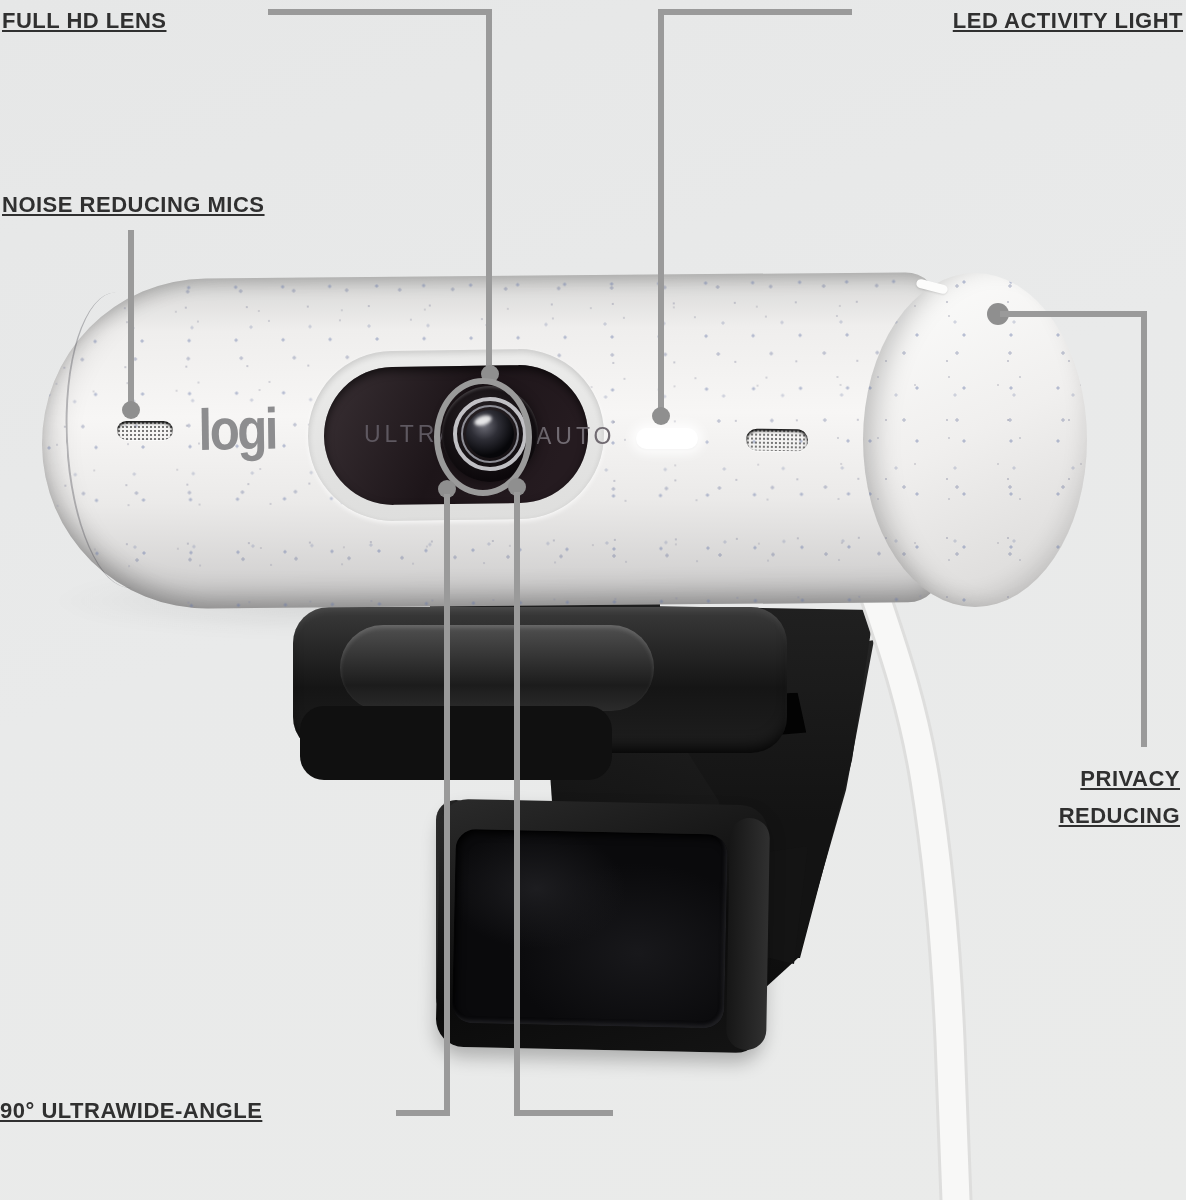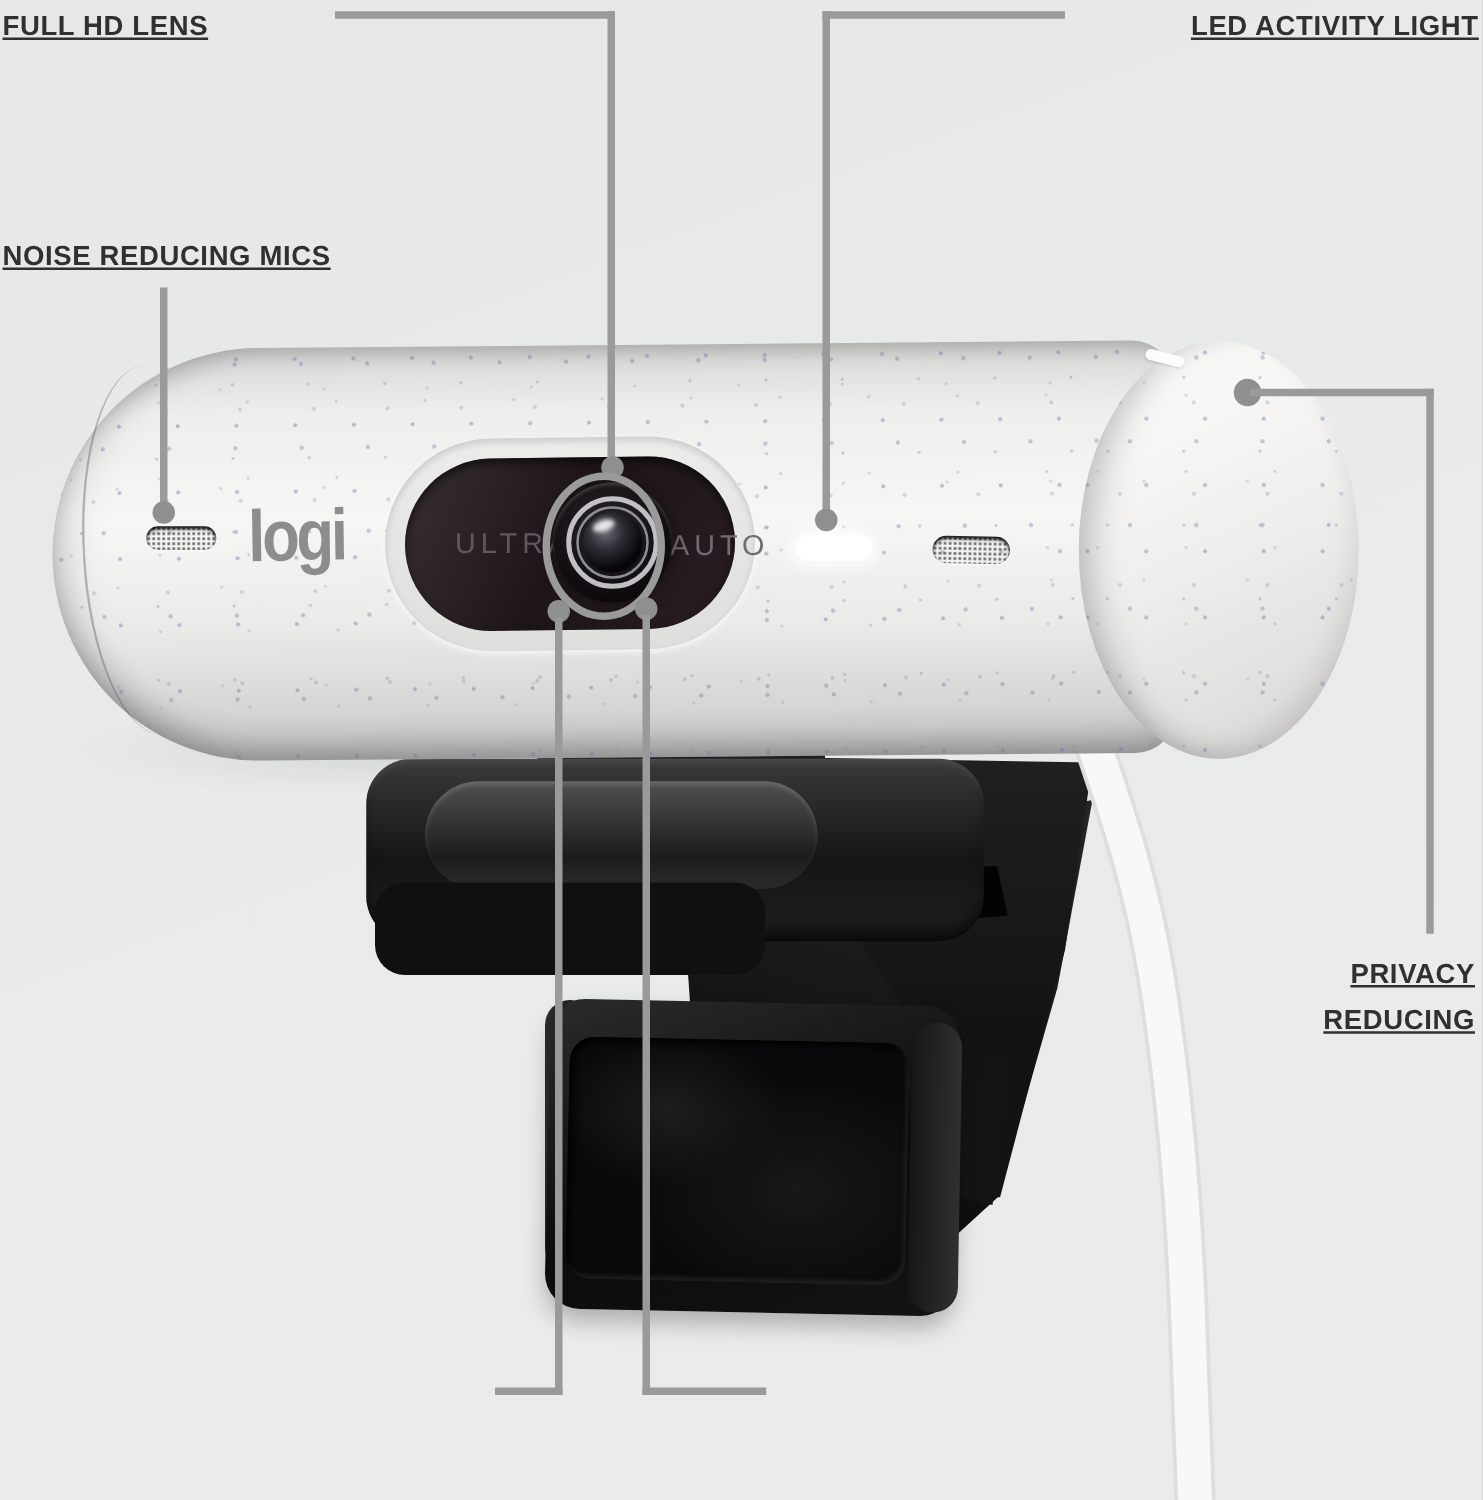--- a/index.html
+++ b/index.html
@@ -248,17 +248,18 @@
 
   <div class="label" style="right:3px;top:2px;text-align:left">LED ACTIVITY LIGHT</div>
 
   <div class="label" style="left:2px;top:186px">NOISE REDUCING MICS</div>
 
   <div class="label" style="right:6px;top:760px;text-align:right">
     <div>PRIVACY</div>
     <div>REDUCING</div>
   </div>
 
+  <div class="label" style="left:0px;top:1092px">90° ULTRAWIDE-ANGLE</div>
 
   <div class="label" style="left:600px;top:1076px;width:320px;text-align:center;line-height:42px">
   </div>
 
 </div>
 
 </body></html>

